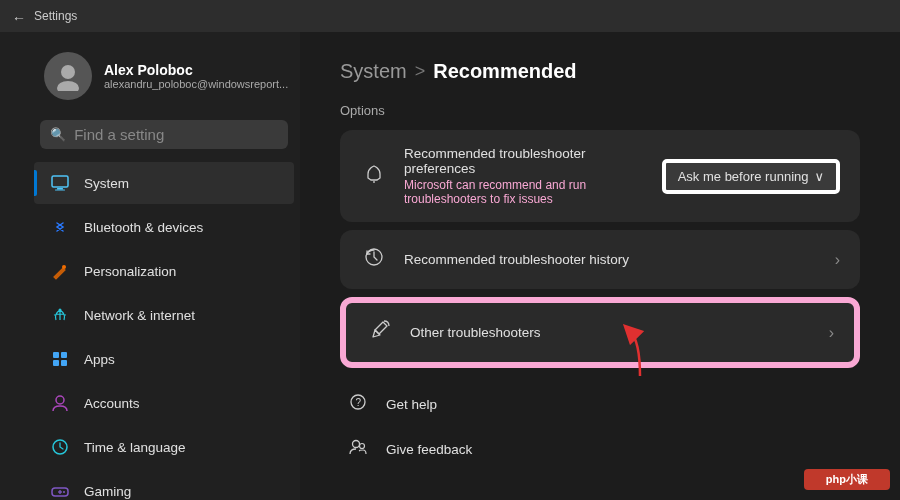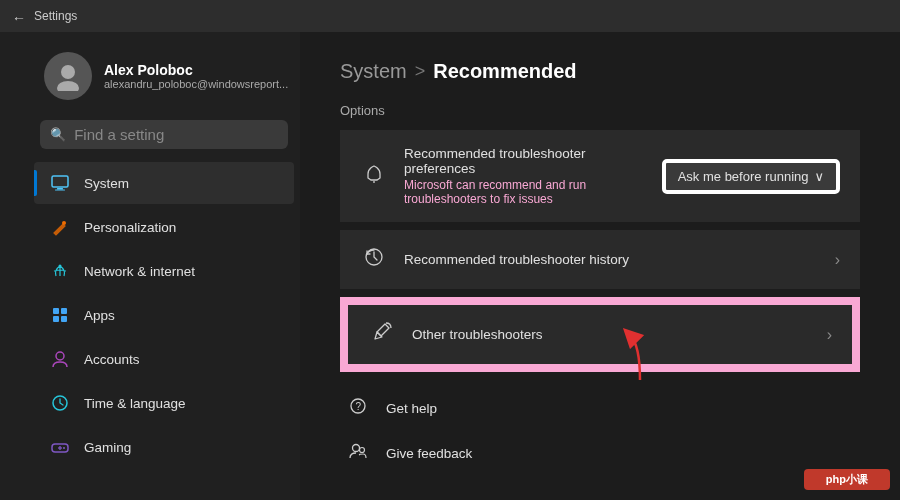--- a/index.html
+++ b/index.html
@@ -176,21 +176,21 @@
     .section-label {
       font-size: 13px;
       color: #aaaaaa;
       margin-bottom: 12px;
       font-weight: 400;
     }
 
     
     .card {
       background: #2a2a2a;
-      border-radius: 0;
+      border-radius: 12px;
       margin-bottom: 8px;
       overflow: hidden;
     }
 
     .card-row {
       display: flex;
       align-items: center;
       padding: 16px 20px;
       gap: 16px;
       cursor: pointer;
@@ -227,21 +227,21 @@
       gap: 6px;
     }
 
     .chevron-right {
       color: #888;
       font-size: 16px;
     }
 
     
     .card.highlighted {
-      border: 8px solid #f9a8d4;
+      border: 6px solid #f9a8d4;
     }
 
     
     .php-badge {
       position: fixed;
       bottom: 10px;
       right: 10px;
       background: #c0392b;
       color: white;
       font-size: 11px;
@@ -284,20 +284,28 @@
       <span class="nav-icon system">
         <svg width="20" height="20" viewBox="0 0 20 20" fill="none">
           <rect x="2" y="3" width="16" height="11" rx="1.5" stroke="#4fc3f7" stroke-width="1.5" fill="none"></rect>
           <rect x="7" y="15" width="6" height="1.5" rx="0.5" fill="#4fc3f7"></rect>
           <rect x="5" y="16.5" width="10" height="1" rx="0.5" fill="#4fc3f7"></rect>
         </svg>
       </span>
       <span class="nav-label">System</span>
     </div>
 
+    <div class="nav-item">
+      <span class="nav-icon bluetooth">
+        <svg width="20" height="20" viewBox="0 0 20 20" fill="none">
+          <path d="M7 6l6 4-6 4M13 6l-6 4 6 4" stroke="#2979ff" stroke-width="1.5" stroke-linecap="round"></path>
+        </svg>
+      </span>
+      <span class="nav-label">Bluetooth &amp; devices</span>
+    </div>
 
     <div class="nav-item">
       <span class="nav-icon personalization">
         <svg width="20" height="20" viewBox="0 0 20 20" fill="none">
           <path d="M4 16 L13 7 L15 9 L6 18 Z" stroke="#ef6c00" stroke-width="1.2" fill="#ef6c00" opacity="0.8"></path>
           <circle cx="14" cy="6" r="2" fill="#ef6c00"></circle>
         </svg>
       </span>
       <span class="nav-label">Personalization</span>
     </div>

